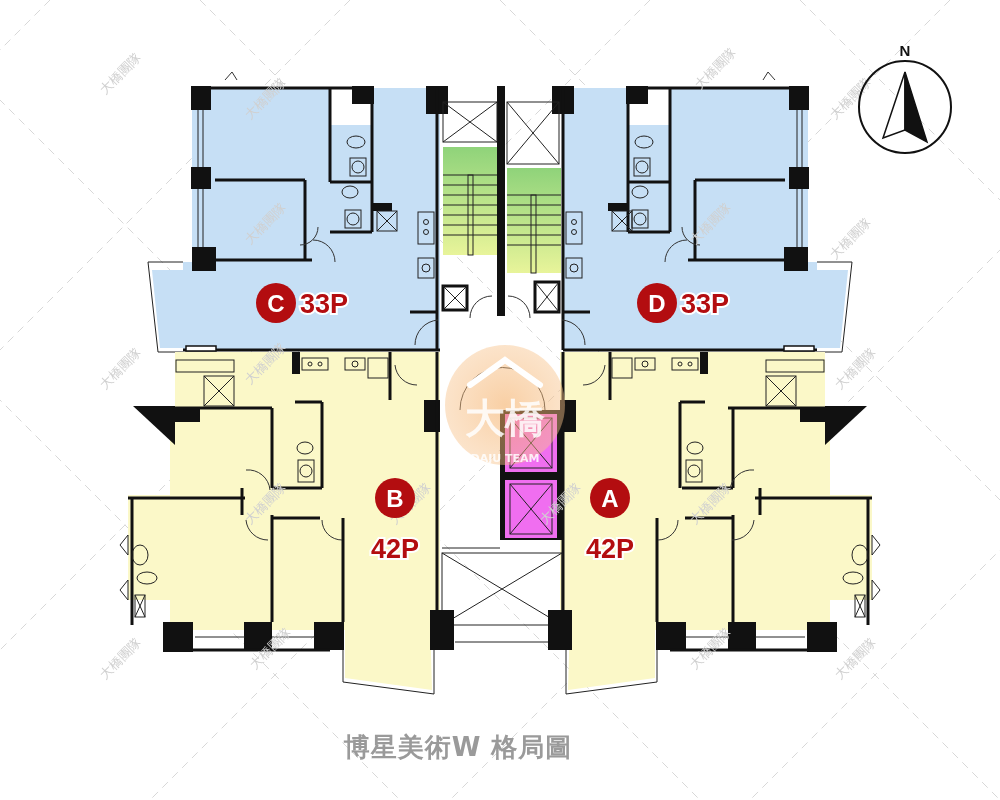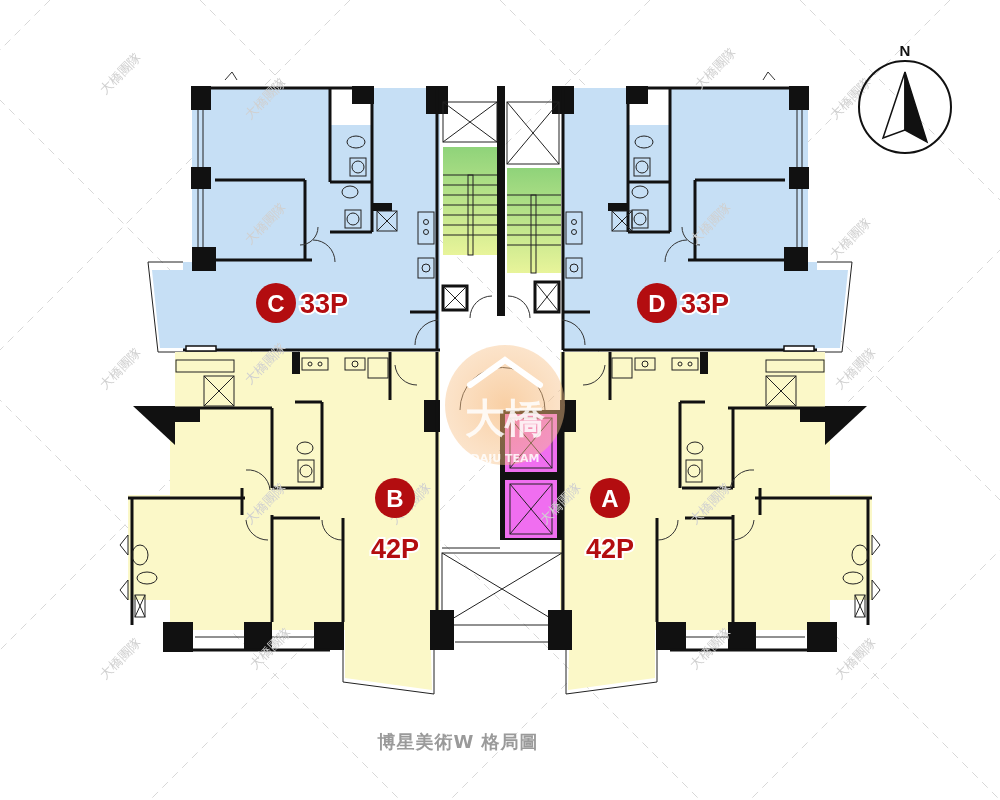--- a/index.html
+++ b/index.html
@@ -14,21 +14,21 @@
   .door { stroke:#333; stroke-width:1; fill:none; }
   .blue { fill:#c6dff5; }
   .yellow { fill:#fbf8c8; }
   .green { fill:url(#stairGrad); }
   .magenta { fill:#f06ef0; }
   .unit-badge circle { fill:#b30d10; }
   .unit-badge text.letter { fill:#ffffff; font-weight:bold; font-size:24px; font-family:"Liberation Sans", sans-serif; }
   .unit-size { fill:#b30d10; font-weight:bold; font-size:27px; font-family:"Liberation Sans", sans-serif;
                stroke:#ffffff; stroke-width:4; paint-order:stroke; }
   #title { position:absolute; left:0; width:916px; top:730px; text-align:center;
-           font-size:18px; font-weight:bold; color:#9a9a9a; letter-spacing:1px;
+           font-size:26px; font-weight:bold; color:#9a9a9a; letter-spacing:1px;
            font-family:"DejaVu Sans", sans-serif; }
   .compass-label { font-size:15px; font-weight:bold; fill:#111; font-family:"Liberation Sans", sans-serif; }
   .logo-text { fill:#ffffff; font-weight:bold; font-family:"DejaVu Sans", sans-serif; }
 </style>
 </head>
 <body>
 
 <svg id="plan" viewBox="0 0 1000 800" xmlns="http://www.w3.org/2000/svg">
   <defs>
     <linearGradient id="stairGrad" x1="0" y1="0" x2="0" y2="1">

